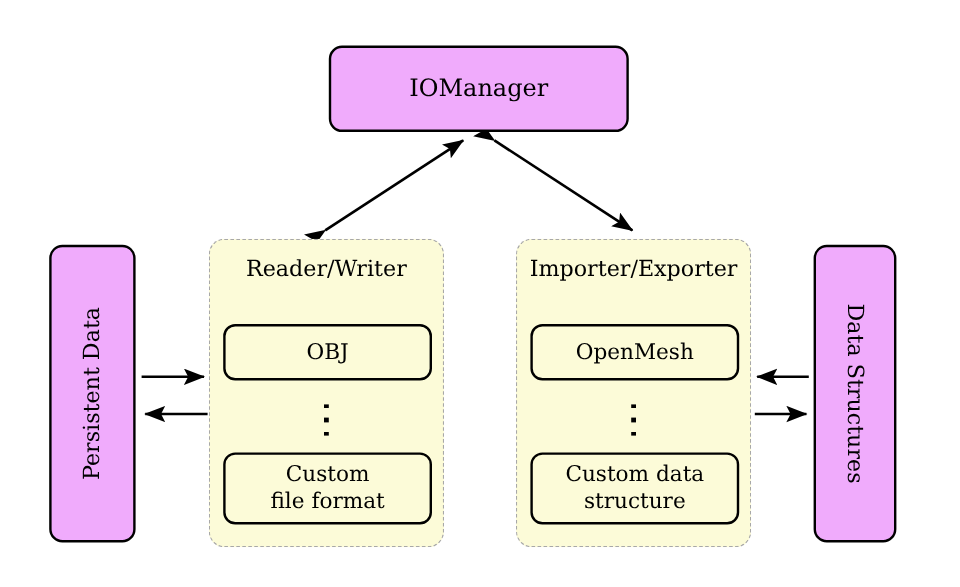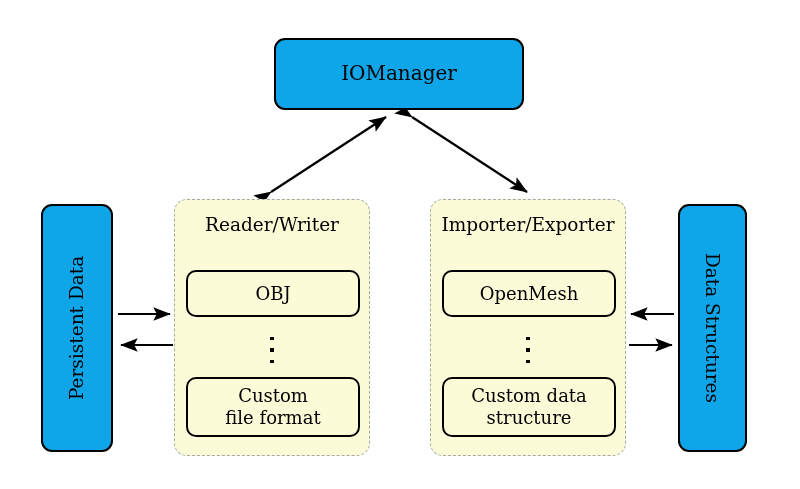--- a/index.html
+++ b/index.html
@@ -20,21 +20,21 @@
     left: 0;
     top: 0;
     width: 800px;
     height: 489px;
   }
 
   
   .node {
     position: absolute;
     box-sizing: border-box;
-    background: #0ea5e9;
+    background: #f0abfc;
     border: 2.2px solid #000000;
     border-radius: 11px;
     display: flex;
     align-items: center;
     justify-content: center;
     text-align: center;
     line-height: 1.18;
   }
 
   

